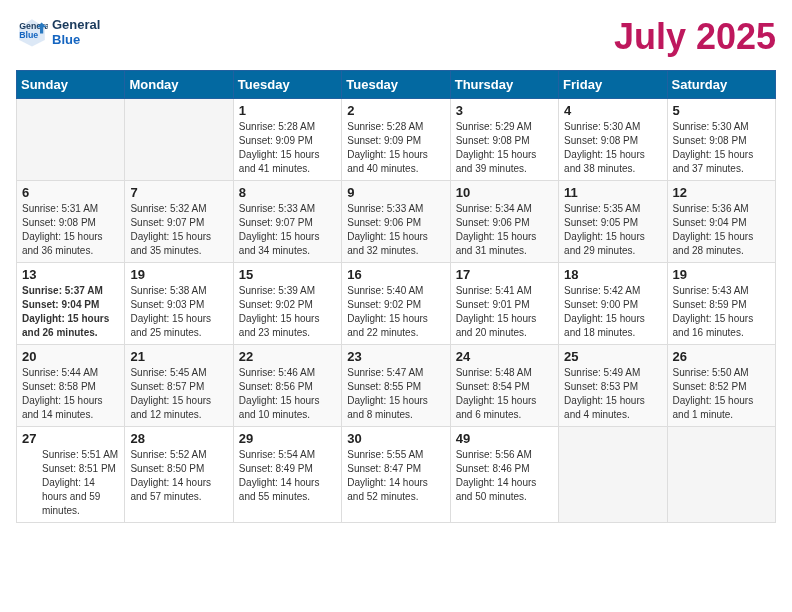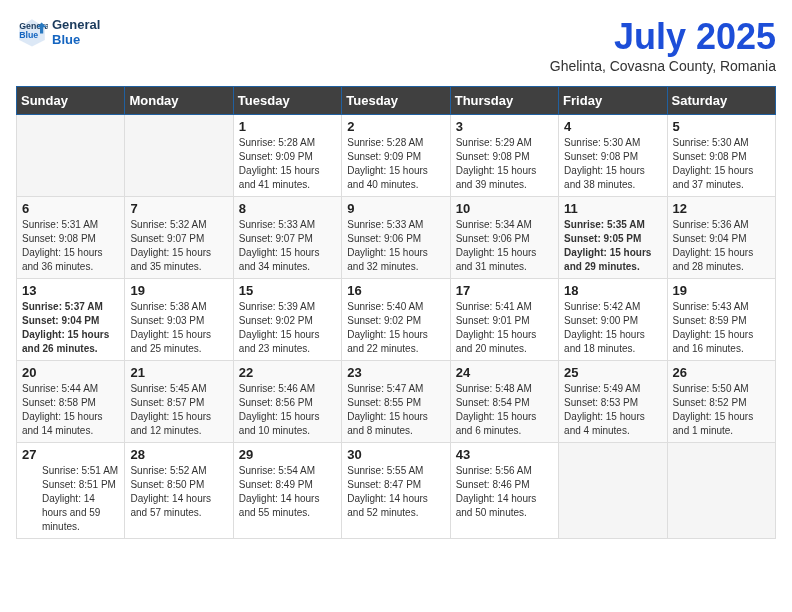--- a/index.html
+++ b/index.html
@@ -24,33 +24,33 @@
     .logo-icon {
       width: 32px;
       height: 32px;
     }
     .title-block {
       text-align: right;
     }
     .month-year {
       font-size: 36px;
       font-weight: bold;
-      color: #1d4ed8;
+      color: #be185d;
     }
     .location {
       font-size: 14px;
       color: #333;
     }
     .calendar {
       width: 100%;
       border-collapse: collapse;
       border: 1px solid #ccc;
     }
     .calendar th {
-      background-color: #404040;
+      background-color: #0369a1;
       color: #fff;
       font-size: 13px;
       font-weight: bold;
       padding: 6px 4px;
       text-align: left;
       border: 1px solid #2060a0;
     }
     .calendar td {
       border: 1px solid #ddd;
       vertical-align: top;
@@ -88,21 +88,20 @@
       <text x="4" y="28" font-size="11" font-weight="bold" fill="#1565c0" font-family="Arial">Blue</text>
       <polygon points="32,8 38,14 34,14 34,22 30,22 30,14 26,14" fill="#2979c0"></polygon>
     </svg>
     <div>
       <div style="font-size:13px;font-weight:bold;color:#1a3a5c;">General</div>
       <div style="font-size:13px;font-weight:bold;color:#1565c0;">Blue</div>
     </div>
   </div>
   <div class="title-block">
     <div class="month-year">July 2025</div>
-    <div class="location">Ghelinta, Covasna County, Romania</div>
   </div>
 </div>
 
 <table class="calendar">
   <thead>
     <tr>
     <th>Sunday</th>
         <th>Monday</th>
         <th>Tuesday</th>
         <th>Tuesday</th>
@@ -172,21 +171,21 @@
 Daylight: 15 hours and 32 minutes.</div>
         </td>
         <td>
           <span class="day-num">10</span>
           <div class="day-info" style="white-space: pre-line;">Sunrise: 5:34 AM
 Sunset: 9:06 PM
 Daylight: 15 hours and 31 minutes.</div>
         </td>
         <td>
           <span class="day-num">11</span>
-          <div class="day-info" style="white-space: pre-line; font-weight: bold;">Sunrise: 5:35 AM
+          <div class="day-info" style="white-space: pre-line;">Sunrise: 5:35 AM
 Sunset: 9:05 PM
 Daylight: 15 hours and 29 minutes.</div>
         </td>
         <td>
           <span class="day-num">12</span>
           <div class="day-info" style="white-space: pre-line;">Sunrise: 5:36 AM
 Sunset: 9:04 PM
 Daylight: 15 hours and 28 minutes.</div>
         </td>
       </tr>
@@ -297,21 +296,21 @@
 Sunset: 8:49 PM
 Daylight: 14 hours and 55 minutes.</div>
         </td>
         <td>
           <span class="day-num">30</span>
           <div class="day-info" style="white-space: pre-line;">Sunrise: 5:55 AM
 Sunset: 8:47 PM
 Daylight: 14 hours and 52 minutes.</div>
         </td>
         <td>
-          <span class="day-num">43</span>
+          <span class="day-num">49</span>
           <div class="day-info" style="white-space: pre-line;">Sunrise: 5:56 AM
 Sunset: 8:46 PM
 Daylight: 14 hours and 50 minutes.</div>
         </td>
         <td class="empty"></td>
         <td class="empty"></td>
       </tr>
     </tbody>
 </table>
 

